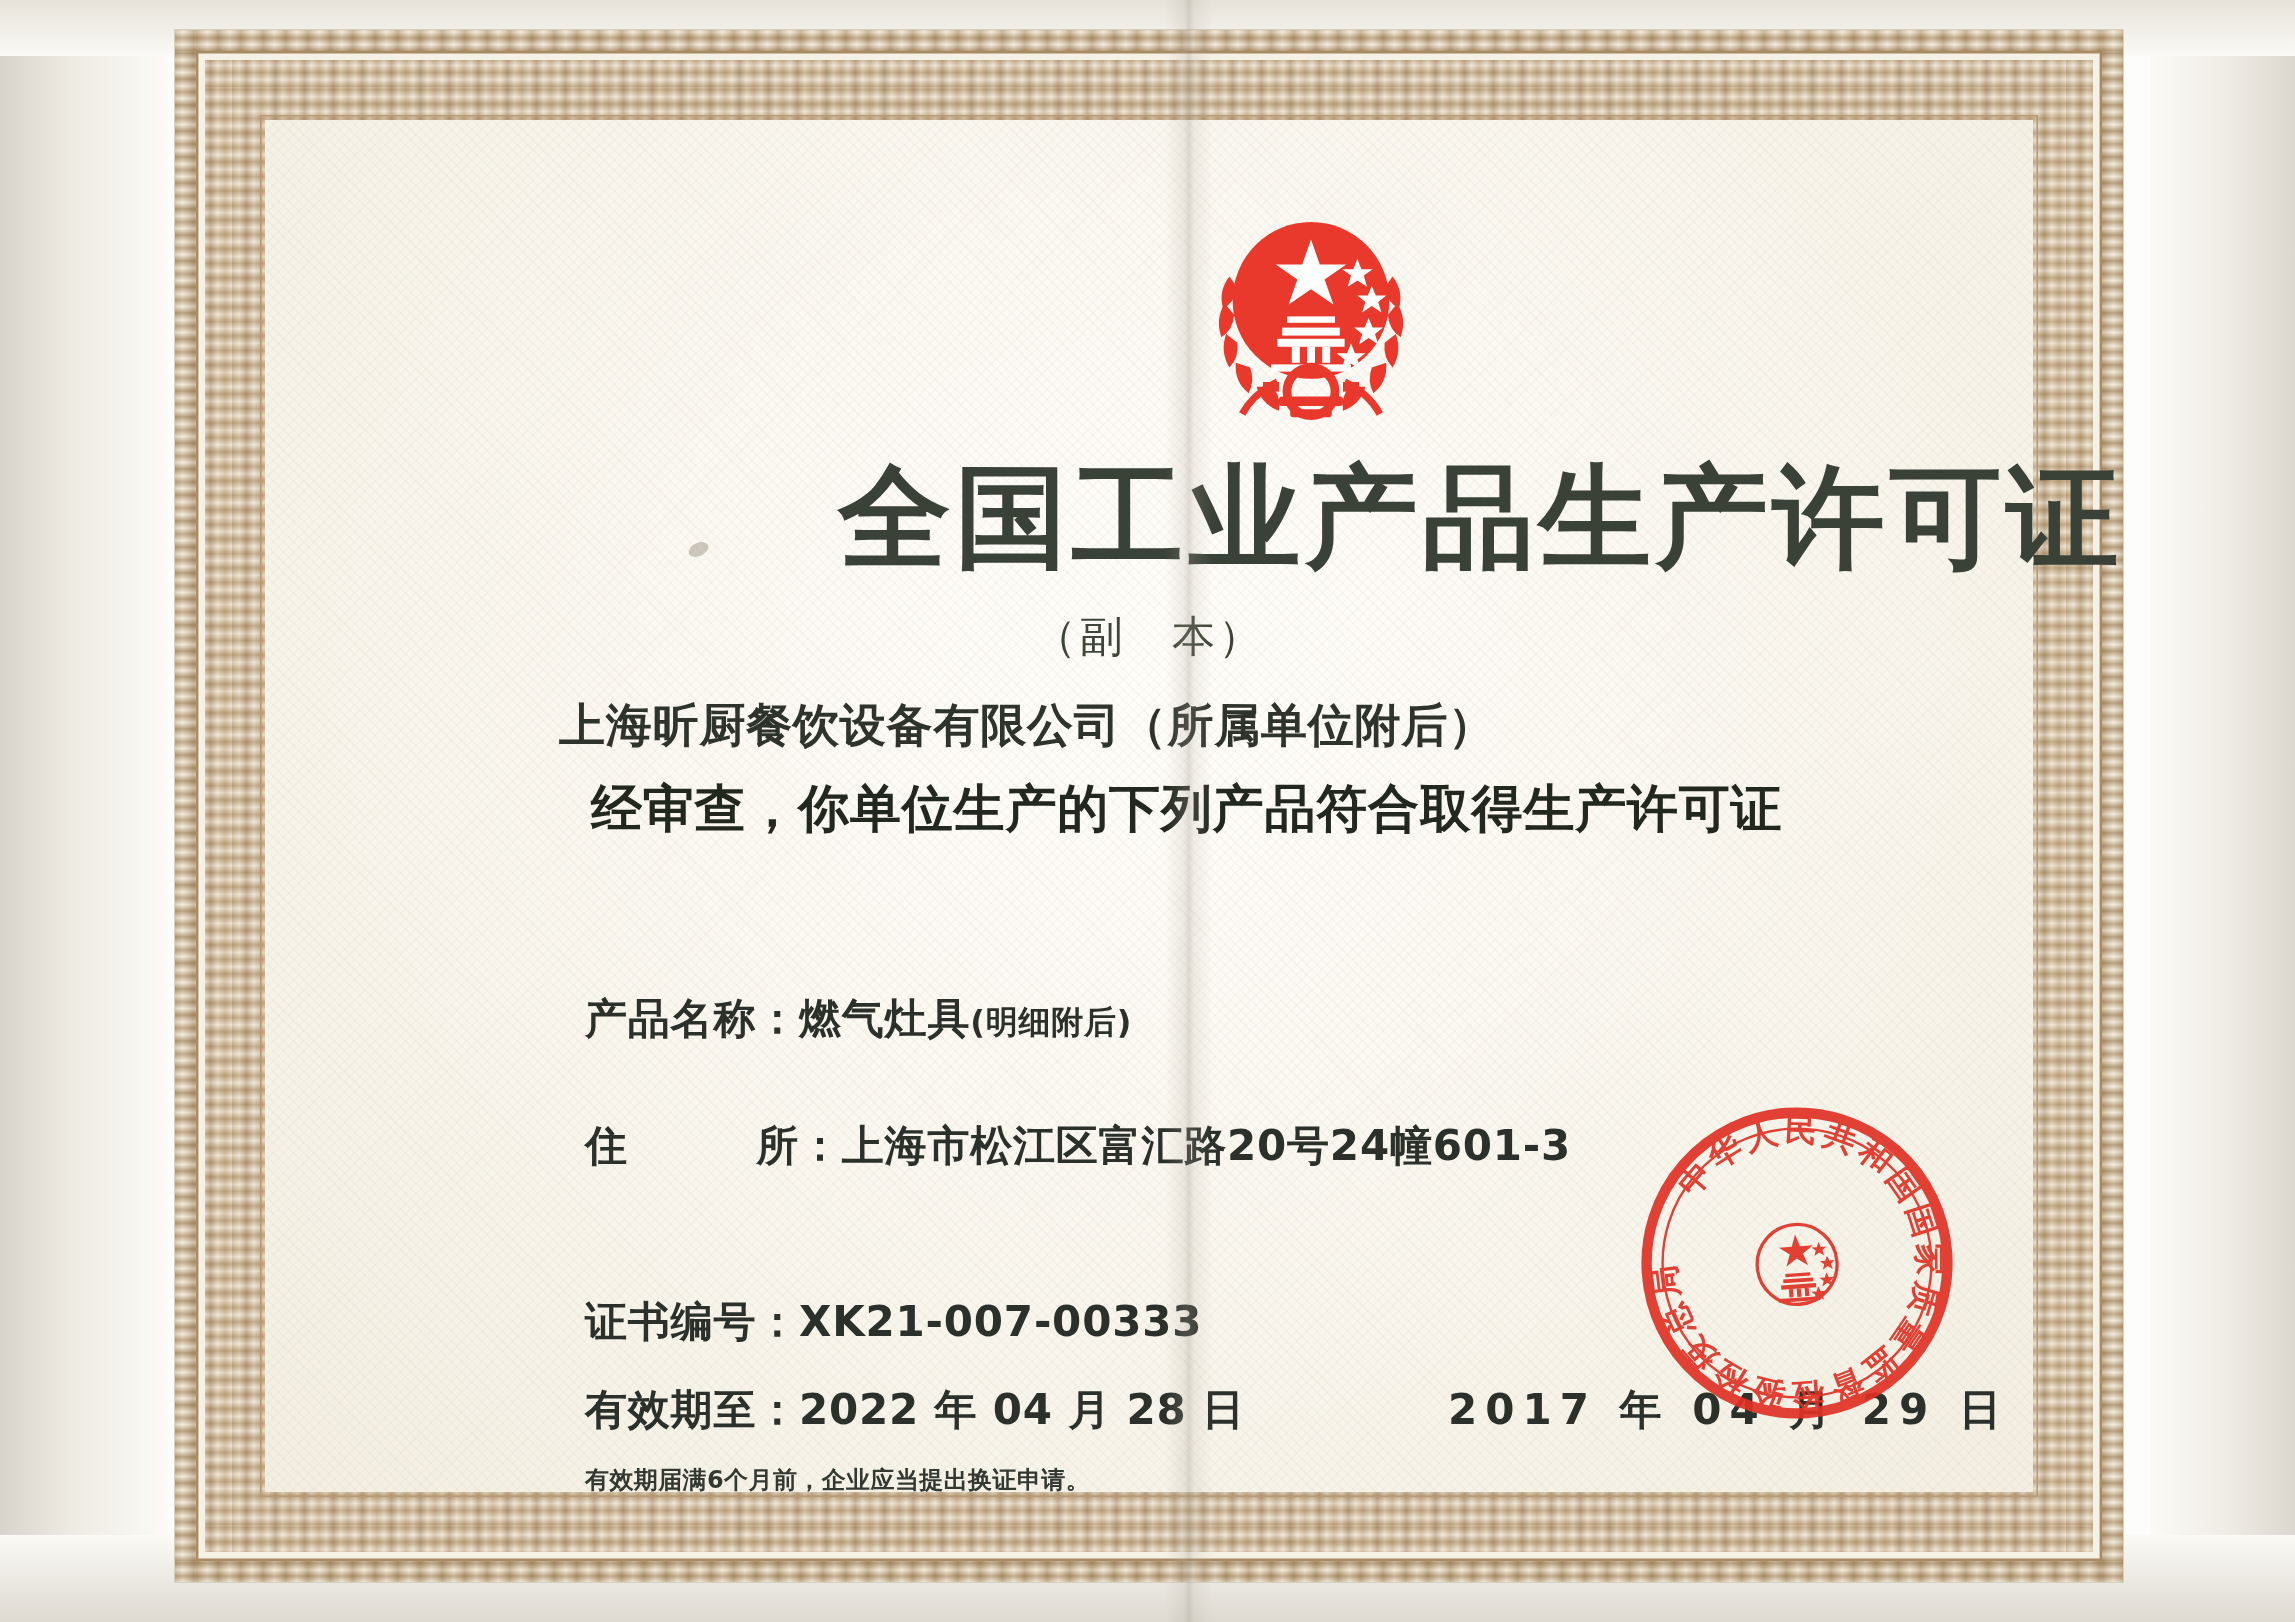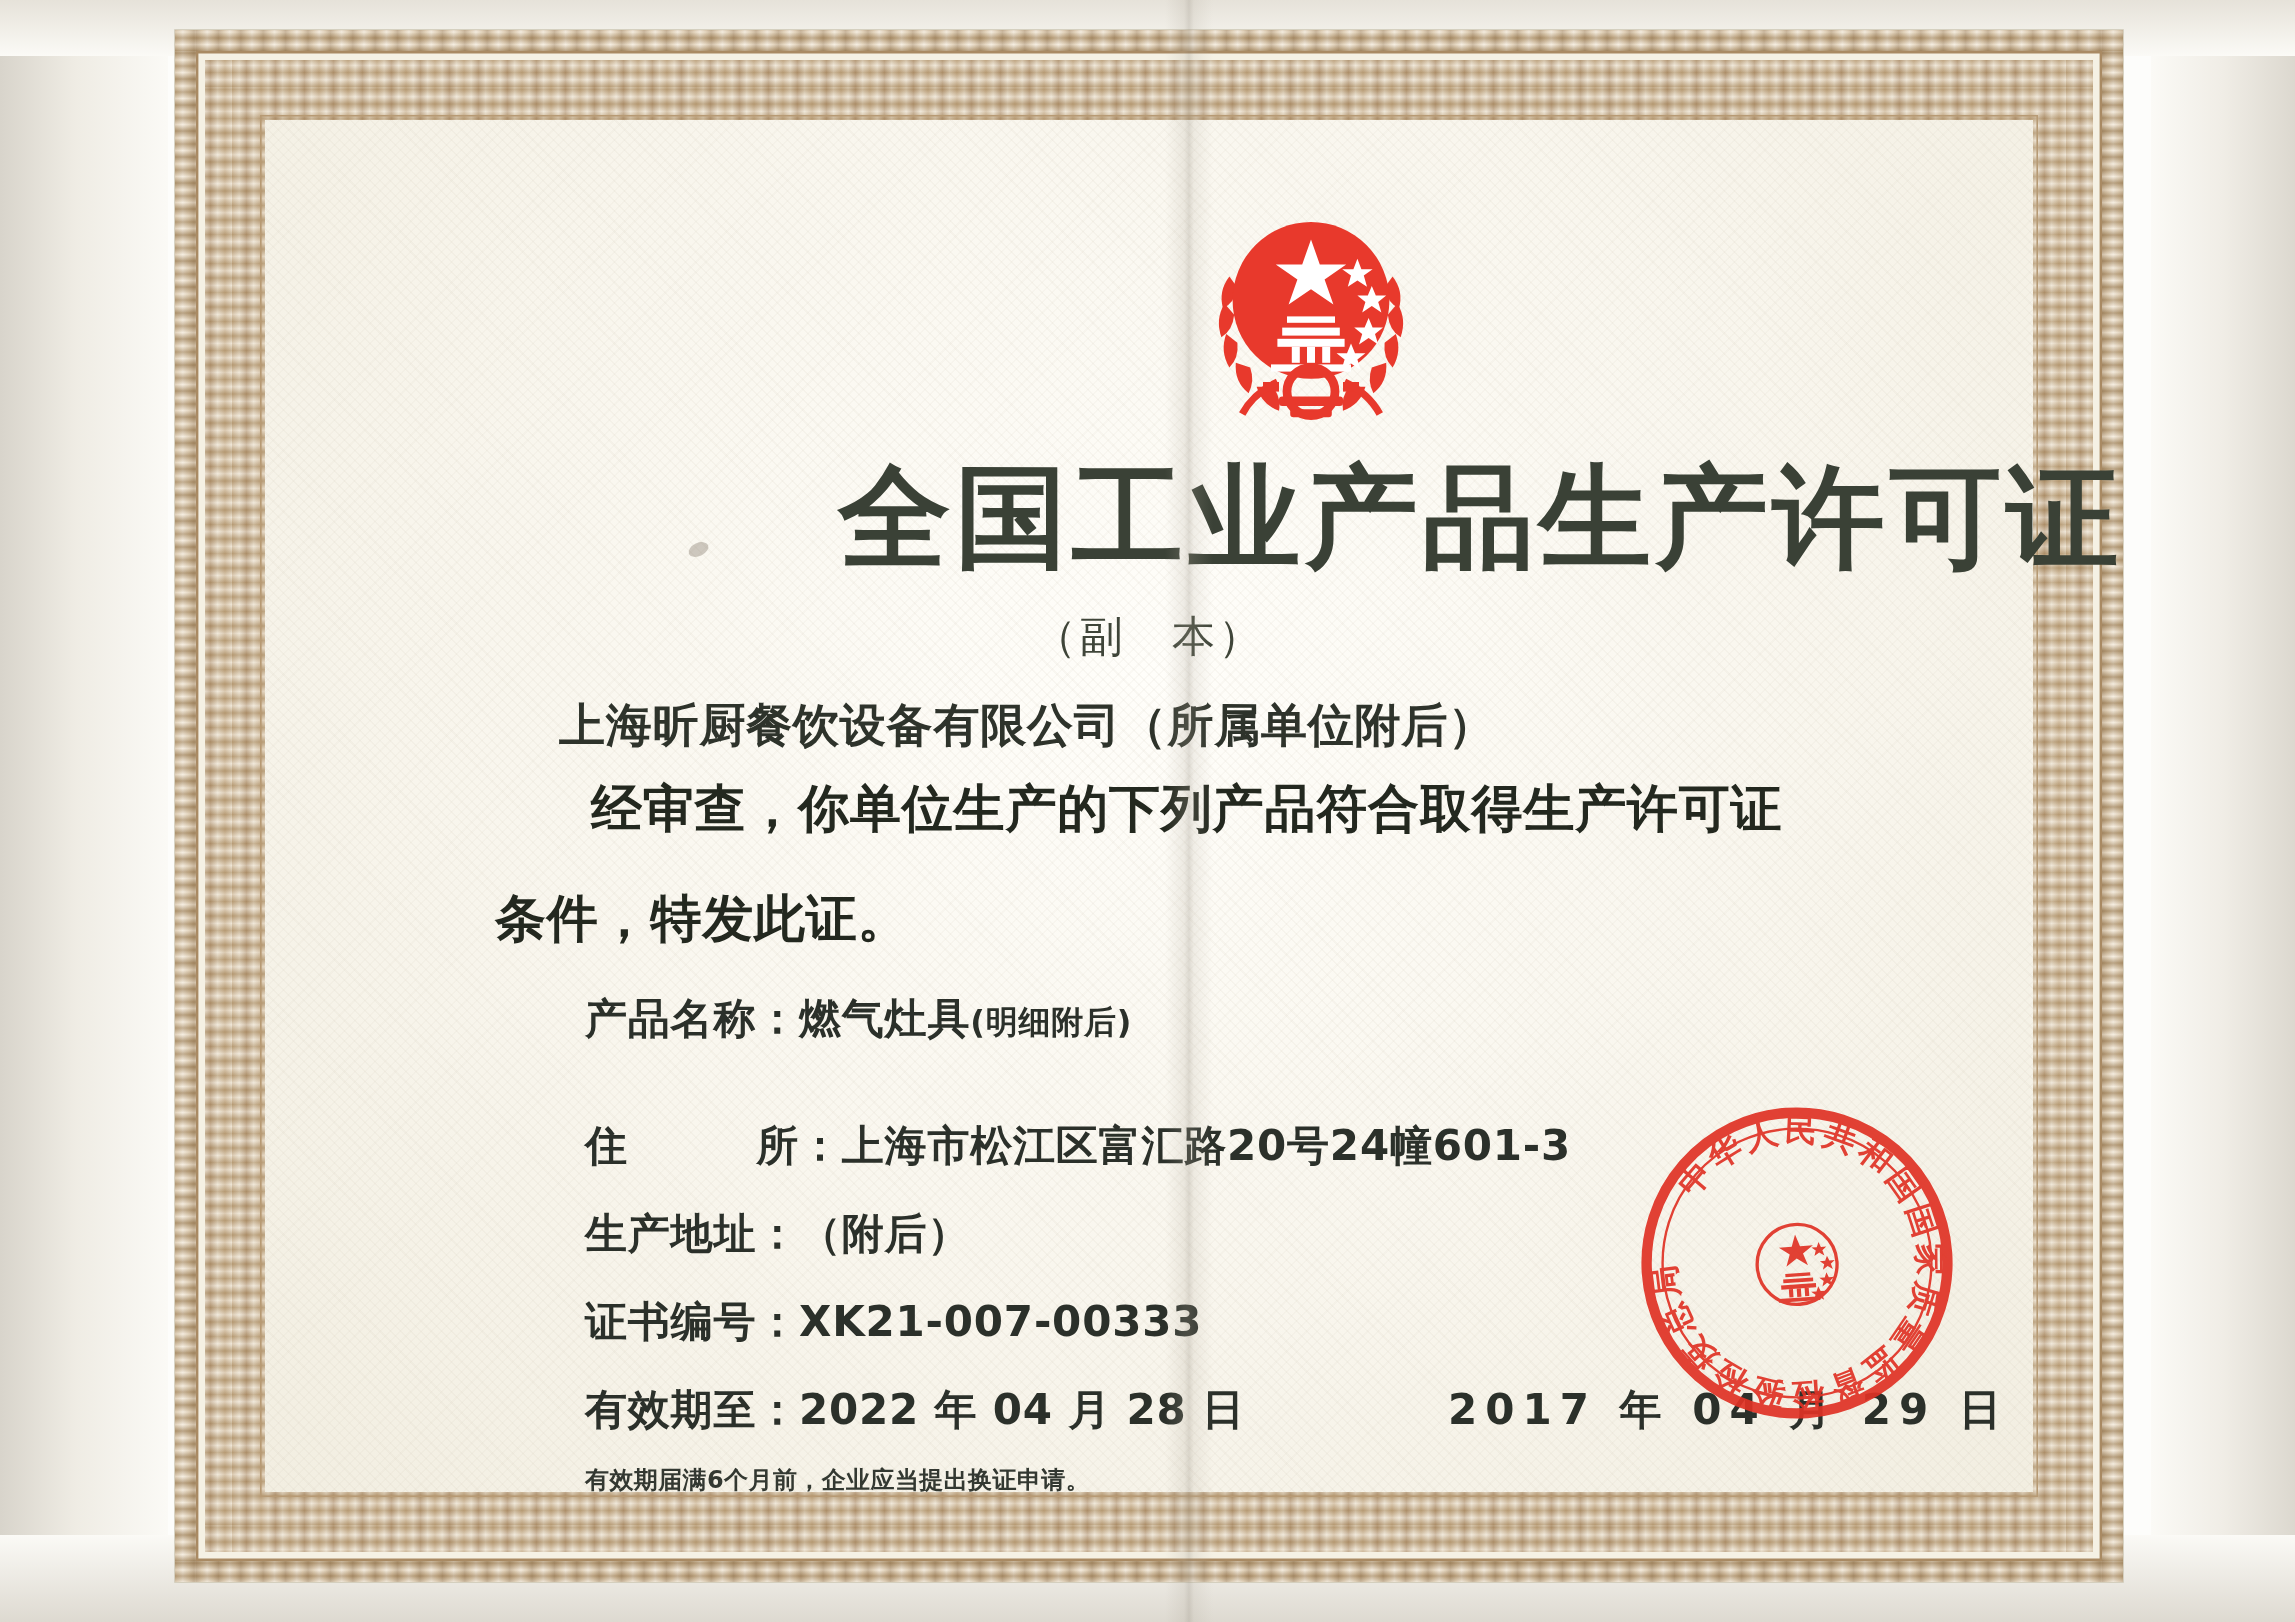--- a/index.html
+++ b/index.html
@@ -343,33 +343,29 @@
         </g>
       </svg>
     </div>
 
     <div class="title">全国工业产品生产许可证</div>
     <div class="subtitle">（副　本）</div>
 
     <div class="company">上海昕厨餐饮设备有限公司（所属单位附后）</div>
 
     <div class="body-line l1">经审查，你单位生产的下列产品符合取得生产许可证</div>
-    <div class="body-line l2">条件，特发此证。</div>
 
     <div class="field f-product">
       <span class="label">产品名称：</span><span class="value">燃气灶具</span><span class="small">(明细附后)</span>
     </div>
 
     <div class="field f-address">
       <span class="label">住　　　所：</span><span class="value">上海市松江区富汇路20号24幢601-3</span>
     </div>
 
-    <div class="field f-factory">
-      <span class="label">生产地址：</span><span class="value">（附后）</span>
-    </div>
 
     <div class="field f-certno">
       <span class="label">证书编号：</span><span class="value">XK21-007-00333</span>
     </div>
 
     <div class="field f-valid">
       <span class="label">有效期至：</span><span class="value">2022 年 04 月 28 日</span>
     </div>
 
     <div class="date-line">

